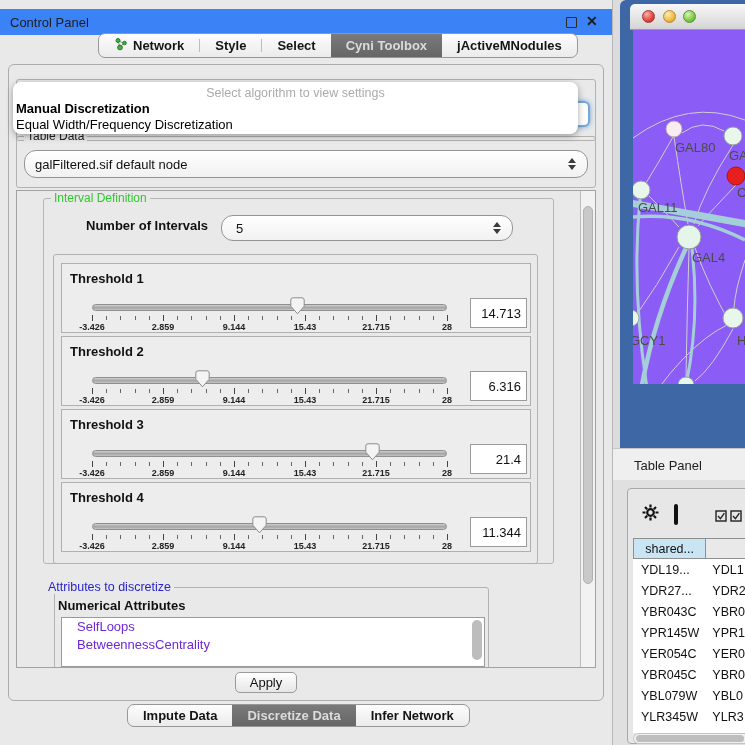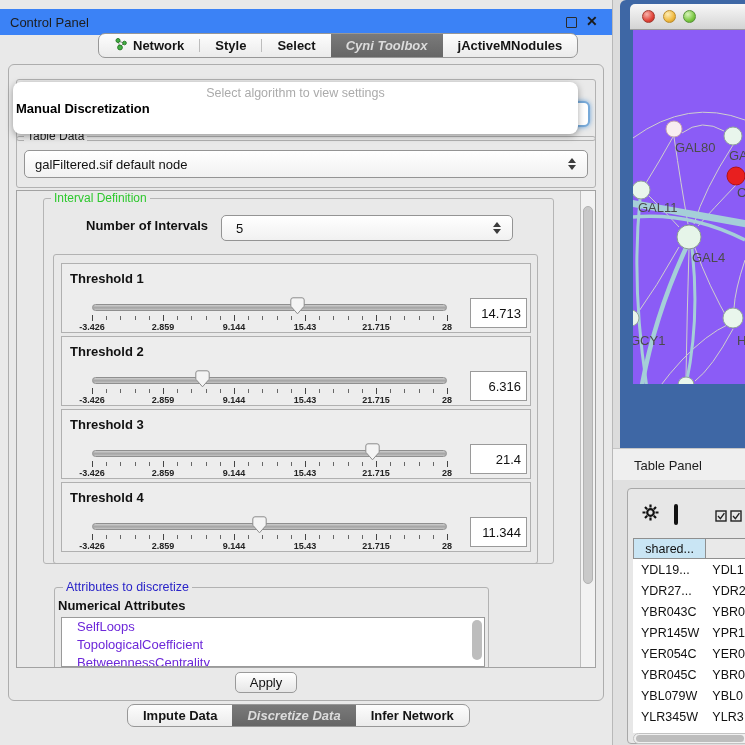--- a/index.html
+++ b/index.html
@@ -9,21 +9,21 @@
   
   .control-panel{position:absolute;left:0;top:0;width:613px;height:745px;background:#e9e9e9;border-right:1px solid #b8b8b8;}
   .cp-titlebar{position:absolute;left:0;top:9px;width:100%;height:26px;background:#3b82f6;}
   .cp-title{position:absolute;left:10px;top:6px;font-size:13px;color:#1d1d1d;}
   .float-icon{position:absolute;left:566px;top:8px;width:11px;height:11px;border:1.5px solid #2a2a2a;border-radius:1px;}
   .close-icon{position:absolute;left:586px;top:4px;font-size:14px;font-weight:bold;color:#1a1a1a;}
 
   
   .tabbar{position:absolute;display:flex;align-items:stretch;border:1px solid #979797;border-radius:7px;background:linear-gradient(#fdfdfd,#ebebeb);overflow:hidden;font-size:13px;font-weight:600;color:#141414;}
   .tabbar .seg{display:flex;align-items:center;padding:0 15px;white-space:nowrap;}
-  .tabbar .seg.sel{background:linear-gradient(#7a7a7a,#666);color:#dcdcdc;font-style:italic;}
+  .tabbar .seg.sel{background:linear-gradient(#7a7a7a,#666);color:#dcdcdc;}
   .tabsep{width:1px;background:#bdbdbd;margin:5px 0;}
   .top-tabs{left:98px;top:33px;height:25px;}
   .bottom-tabs{left:127px;top:704px;height:23px;}
   .net-ico{margin-right:6px;}
 
   
   .outer-panel{position:absolute;left:8px;top:64px;width:596px;height:637px;border:1px solid #adadad;border-radius:6px;background:#e9e9e9;}
 
   
   .group{position:absolute;border:1px solid #b2b2b2;border-radius:3px;}
@@ -33,21 +33,21 @@
   .algo-label{left:24px;top:72px;color:#6f6f6f;margin-top:8px;}
   .algo-combo{position:absolute;left:24px;top:101px;width:566px;height:26px;border-radius:6px;background:#fff;border:2px solid #77a9d8;box-shadow:0 0 5px rgba(85,150,215,.85);}
 
   
   .popup{position:absolute;left:13px;top:82px;width:565px;height:52px;background:#fff;border-radius:8px;box-shadow:0 2px 7px rgba(0,0,0,.35);z-index:40;overflow:hidden;}
   .popup-hint{position:absolute;left:0;top:4px;width:100%;text-align:center;font-size:12.5px;color:#ababab;}
   .popup-opt1{position:absolute;left:3px;top:19px;font-size:13px;font-weight:bold;color:#000;}
   .popup-opt2{position:absolute;left:3px;top:35px;font-size:13px;color:#000;}
 
   
-  .combo{position:absolute;background:linear-gradient(#ffffff,#f1f1f1);border:1px solid #949494;border-radius:5px;font-size:13px;color:#111;display:flex;align-items:center;padding-left:10px;}
+  .combo{position:absolute;background:linear-gradient(#ffffff,#f1f1f1);border:1px solid #949494;border-radius:12px;font-size:13px;color:#111;display:flex;align-items:center;padding-left:10px;}
   .stepper{position:absolute;right:11px;top:50%;transform:translateY(-50%);display:flex;flex-direction:column;gap:2px;}
   .stepper i{display:block;width:0;height:0;border-left:4px solid transparent;border-right:4px solid transparent;}
   .stepper .up{border-bottom:5px solid #3c3c3c;}
   .stepper .dn{border-top:5px solid #3c3c3c;}
 
   .tabledata-group{left:16px;top:136px;width:580px;height:52px;}
   .tabledata-label{left:24px;top:129px;color:#222;}
   .tabledata-combo{left:24px;top:150px;width:564px;height:28px;}
 
   
@@ -70,21 +70,21 @@
   .track{position:absolute;left:0;top:2px;width:100%;height:7px;border-radius:4px;background:linear-gradient(#cfcfcf,#a3a3a3 55%,#c6c6c6);border:1px solid #8f8f8f;}
   .thumb{position:absolute;top:-5px;margin-left:-7px;z-index:3;}
   .ticks{position:absolute;left:0;top:13px;width:100%;height:7px;}
   .ticks .tick{position:absolute;top:1px;width:1px;height:4px;background:#666;}
   .ticks .tick.major{top:0;height:6px;background:#444;}
   .tick-labels{position:absolute;left:0;top:20px;width:100%;height:10px;font-size:9px;font-weight:bold;color:#222;}
   .tick-labels span{position:absolute;transform:translateX(-50%);white-space:nowrap;}
   .value-box{position:absolute;left:408px;top:34px;width:57px;height:30px;background:#fff;border:1px solid #9a9a9a;font-size:13px;color:#111;display:flex;align-items:center;justify-content:flex-end;padding-right:5px;}
 
   .attrs-group{left:37px;top:396px;width:435px;height:86px;}
-  .attrs-label{left:46px;top:389px;color:#2a24c8;font-size:12.5px;}
+  .attrs-label{left:28px;top:389px;color:#2a24c8;font-size:12.5px;}
   .attrs-heading{position:absolute;left:41px;top:407px;font-size:13px;font-weight:bold;color:#111;}
   .attr-list{position:absolute;left:44px;top:426px;width:424px;height:50px;background:#fff;border:1px solid #9a9a9a;overflow:hidden;}
   .attr-list .item{padding-left:15px;font-size:13px;line-height:18px;color:#6d28d9;white-space:nowrap;}
   .attr-scroll{position:absolute;right:2px;top:2px;width:10px;height:40px;border-radius:5px;background:#bdbdbd;}
 
   .apply-btn{position:absolute;left:235px;top:672px;width:62px;height:21px;border:1px solid #9a9a9a;border-radius:5px;background:linear-gradient(#ffffff,#e6e6e6);font-size:13px;color:#111;display:flex;align-items:center;justify-content:center;}
 
   
   .net-window{position:absolute;left:620px;top:0;width:125px;height:448px;background:#3e67a5;border-radius:6px 0 0 0;}
   .net-titlebar{position:absolute;left:10px;top:4px;width:115px;height:26px;background:linear-gradient(#f8f8f8,#d4d4d4);border-radius:5px 0 0 0;border-bottom:1px solid #9a9a9a;}
@@ -383,21 +383,20 @@
           </div>
         </div>
         <div class="value-box">11.344</div>
       </div>
 
       <div class="group attrs-group"></div>
       <span class="group-label attrs-label" style="color:#2a24c8;">Attributes to discretize</span>
       <span class="attrs-heading">Numerical Attributes</span>
       <div class="attr-list">
         <div class="item">SelfLoops</div>
-        <div class="item">TopologicalCoefficient</div>
         <div class="item">BetweennessCentrality</div>
         <div class="attr-scroll"></div>
       </div>
 
       <div class="vscroll">
         <div class="thumb-v"></div>
       </div>
     </div>
 
     <div class="apply-btn">Apply</div>
@@ -410,20 +409,21 @@
           <span>Discretize Data</span>
         </div>
       <div class="seg">
           <span>Infer Network</span>
         </div>
     </div>
 
     <div class="popup">
       <div class="popup-hint">Select algorithm to view settings</div>
       <div class="popup-opt1">Manual Discretization</div>
+      <div class="popup-opt2">Equal Width/Frequency Discretization</div>
     </div>
   </section>
 
   <section class="net-window">
     <div class="net-titlebar">
       <span class="light red"></span>
       <span class="light yellow"></span>
       <span class="light green"></span>
     </div>
     <div class="net-canvas">

